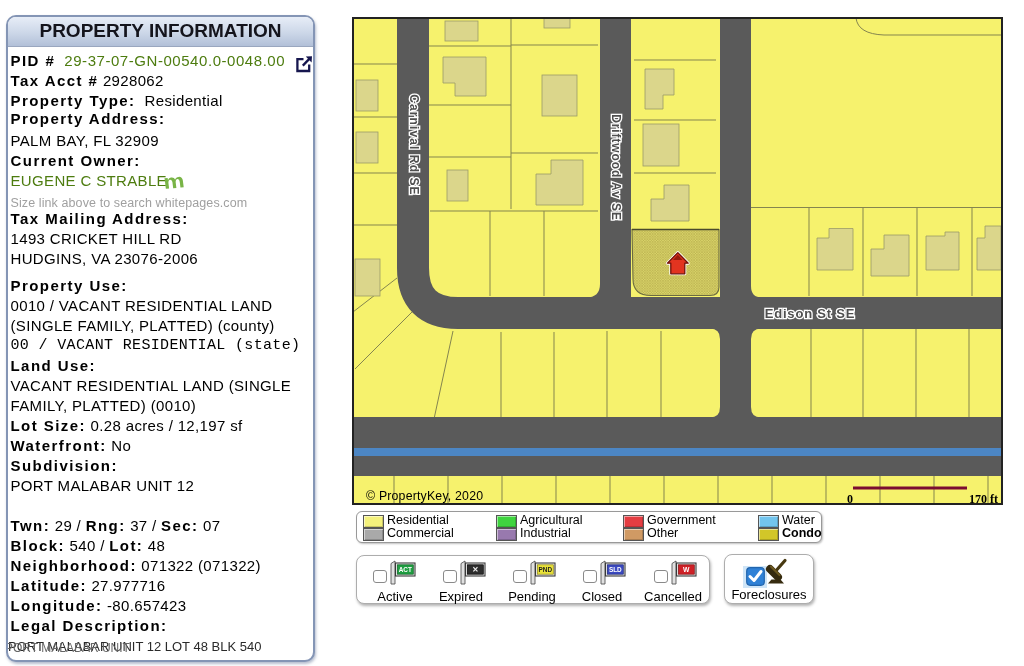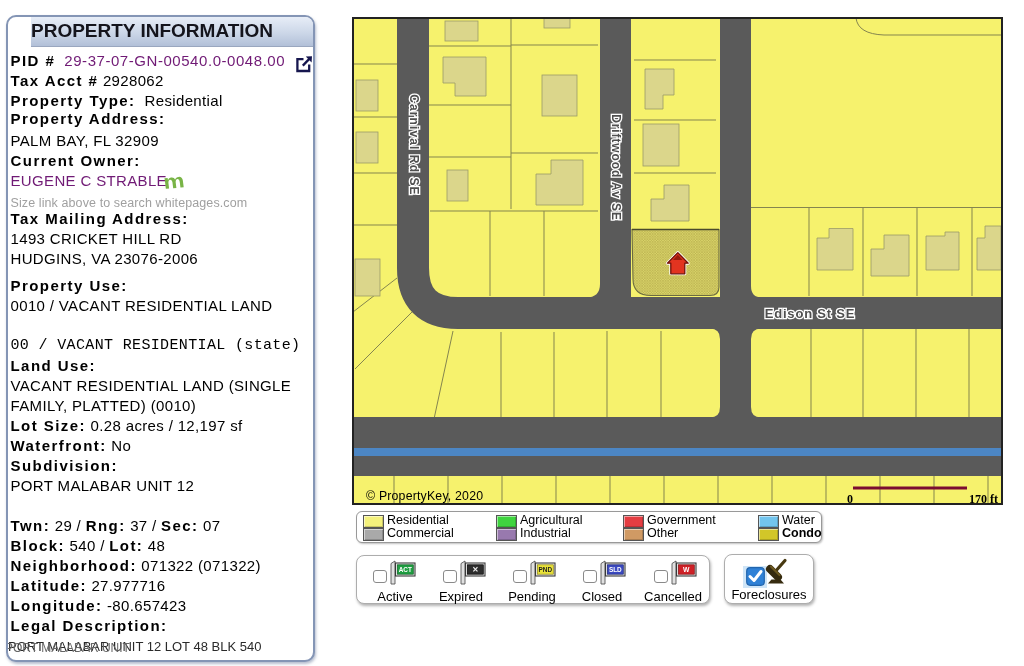--- a/index.html
+++ b/index.html
@@ -6,26 +6,26 @@
   body{width:1024px;height:666px;position:relative;background:#ffffff;overflow:hidden;
        font-family:"Liberation Sans", sans-serif;}
   .abs{position:absolute;}
   
   #panel{position:absolute;left:6px;top:15px;width:305px;height:643px;
          background:#fff;border:2px solid #8495b5;border-radius:10px;
          box-shadow:1px 2px 3px rgba(120,135,165,.55);overflow:hidden;}
   #phead{position:absolute;left:0;top:0;right:0;height:29px;
          background:linear-gradient(#e7edf7,#ccd7e8 55%,#b2c0d8);
          border-bottom:1px solid #9aa7bf;
-         text-align:left;font-weight:bold;font-size:19px;letter-spacing:0px;
-         color:#14141c;line-height:27px;margin-left:23px;}
+         text-align:center;font-weight:bold;font-size:19px;letter-spacing:0px;
+         color:#14141c;line-height:27px;}
   .ln{position:absolute;left:2.5px;white-space:nowrap;font-size:15px;line-height:20px;
       color:#000;letter-spacing:.35px;}
   .ln b{letter-spacing:1.45px;}
-  .lnk{color:#701a75;}
+  .lnk{color:#4d7c0f;}
   .small{font-size:12.5px;color:#a0a0a0;letter-spacing:.1px;}
   .sw{width:19px;height:11px;border:1px solid #555;box-shadow:inset 1px 1px 0 rgba(255,255,255,.5), inset -1px -1px 0 rgba(0,0,0,.18);}
   .lg{font-size:12.5px;color:#000;line-height:13px;}
   .cb{width:11.5px;height:11.5px;background:#fff;border:1.5px solid #8a8a8a;border-radius:3px;}
   .lb{font-size:13px;color:#000;text-align:center;line-height:13px;}
 </style>
 </head>
 <body>
 
 <div id="panel">
@@ -59,20 +59,21 @@
   <div class="ln" style="top:191.5px;"><b>Tax Mailing Address:</b></div>
 
   <div class="ln" style="top:211.5px;">1493 CRICKET HILL RD</div>
 
   <div class="ln" style="top:231.5px;">HUDGINS, VA 23076-2006</div>
 
   <div class="ln" style="top:258.5px;"><b>Property Use:</b></div>
 
   <div class="ln" style="top:278.5px;">0010 / VACANT RESIDENTIAL LAND</div>
 
+  <div class="ln" style="top:298.5px;">(SINGLE FAMILY, PLATTED) (county)</div>
 
   <div class="ln" style="top:318.5px;font-family:Liberation Mono, monospace;">00 / VACANT RESIDENTIAL (state)</div>
 
   <div class="ln" style="top:338.5px;"><b>Land Use:</b></div>
 
   <div class="ln" style="top:358.5px;">VACANT RESIDENTIAL LAND (SINGLE</div>
 
   <div class="ln" style="top:378.5px;">FAMILY, PLATTED) (0010)</div>
 
   <div class="ln" style="top:398.5px;text-align:right;"><b>Lot Size:</b> 0.28 acres / 12,197 sf</div>

